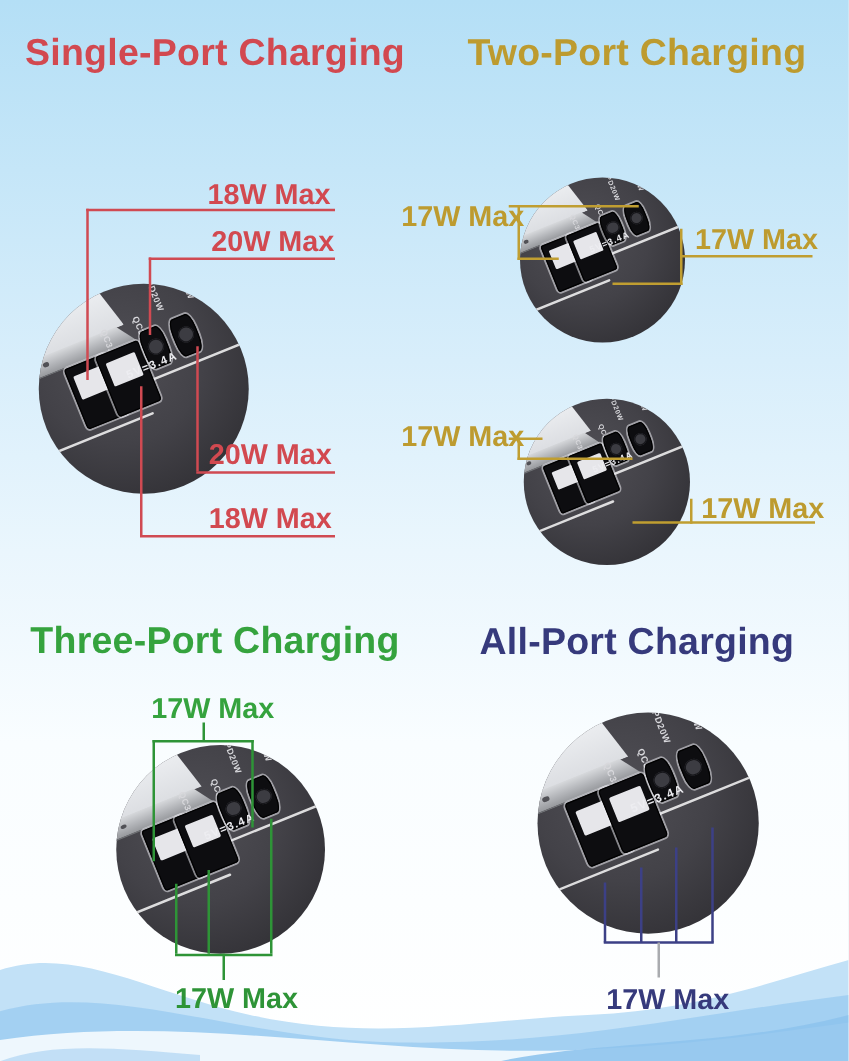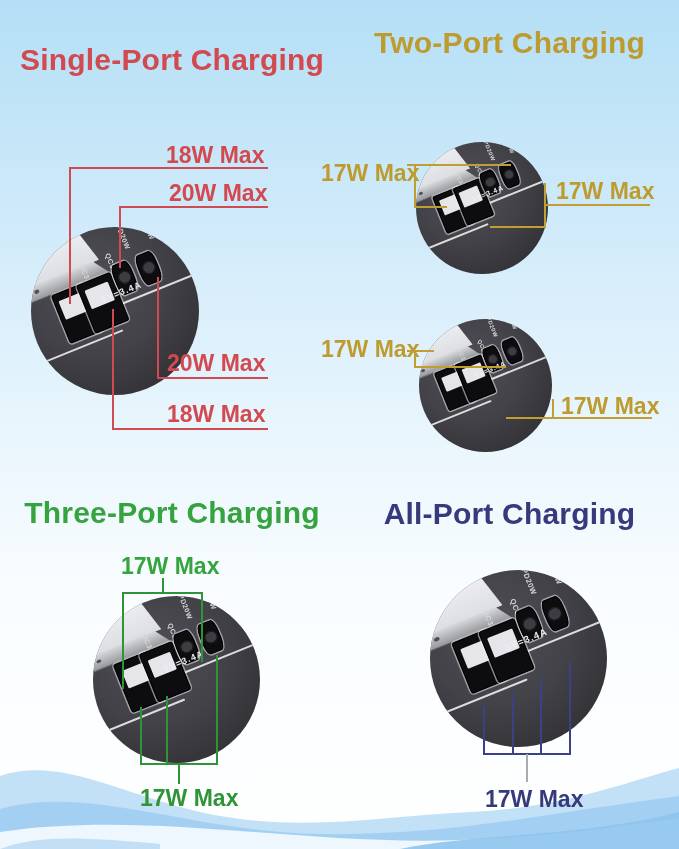--- a/index.html
+++ b/index.html
@@ -219,21 +219,21 @@
         <span class="plabel">PD20W</span>
       </div>
       <span class="rating">5V=3.4A</span>
     </div>
   </div>
 </div>
   </div>
 
   <div class="overlay">
 
-    <div class="sec-title c-red" style="left:0;top:43px;width:344px;">Single-Port Charging</div>
+    <div class="sec-title c-red" style="left:0;top:26px;width:344px;">Single-Port Charging</div>
     <div class="sec-title c-greent" style="left:0;top:496px;width:344px;">Three-Port Charging</div>
     <div class="sec-title c-gold" style="left:340px;top:26px;width:339px;">Two-Port Charging</div>
     <div class="sec-title c-navy" style="left:340px;top:497px;width:339px;">All-Port Charging</div>
 
     <span class="wlabel c-red" style="left:166px;top:144px;">18W Max</span>
     <span class="wlabel c-red" style="left:169px;top:182px;">20W Max</span>
     <span class="wlabel c-red" style="left:167px;top:352px;">20W Max</span>
     <span class="wlabel c-red" style="left:167px;top:403px;">18W Max</span>
     <div class="ln red" style="left:69px;top:167px;width:199px;height:2px;"></div>
     <div class="ln red" style="left:69px;top:167px;width:2px;height:137px;"></div>

